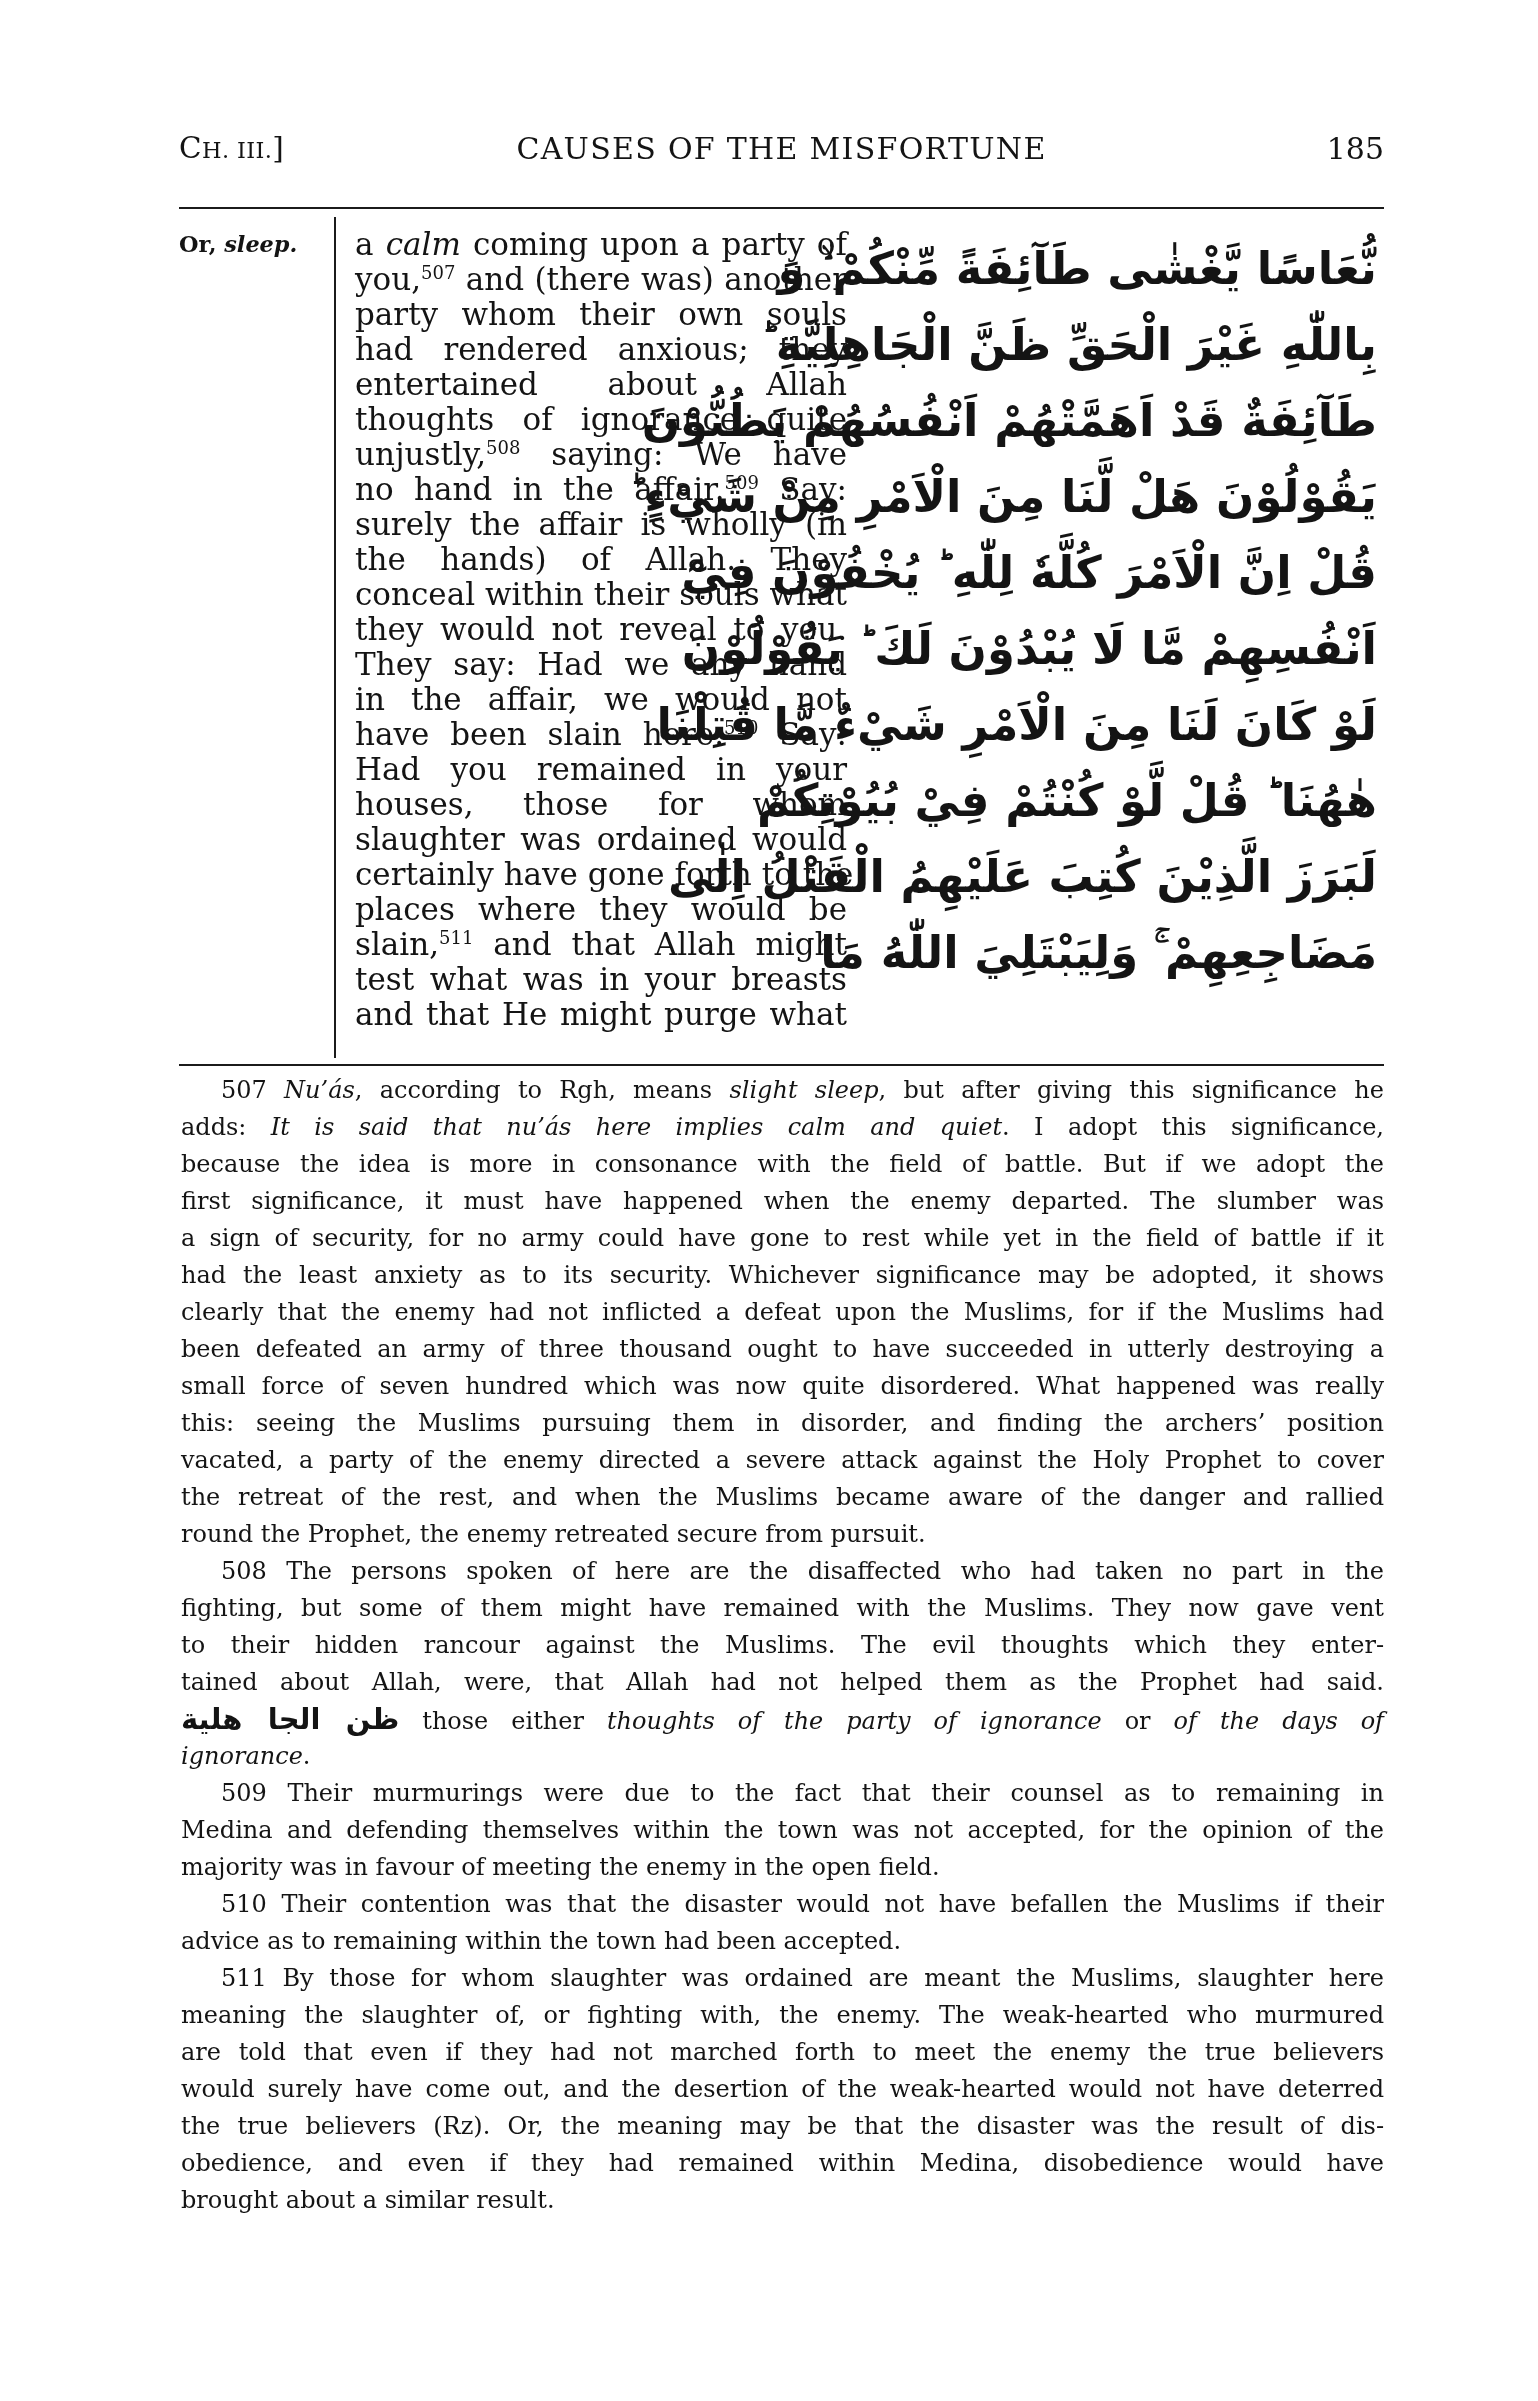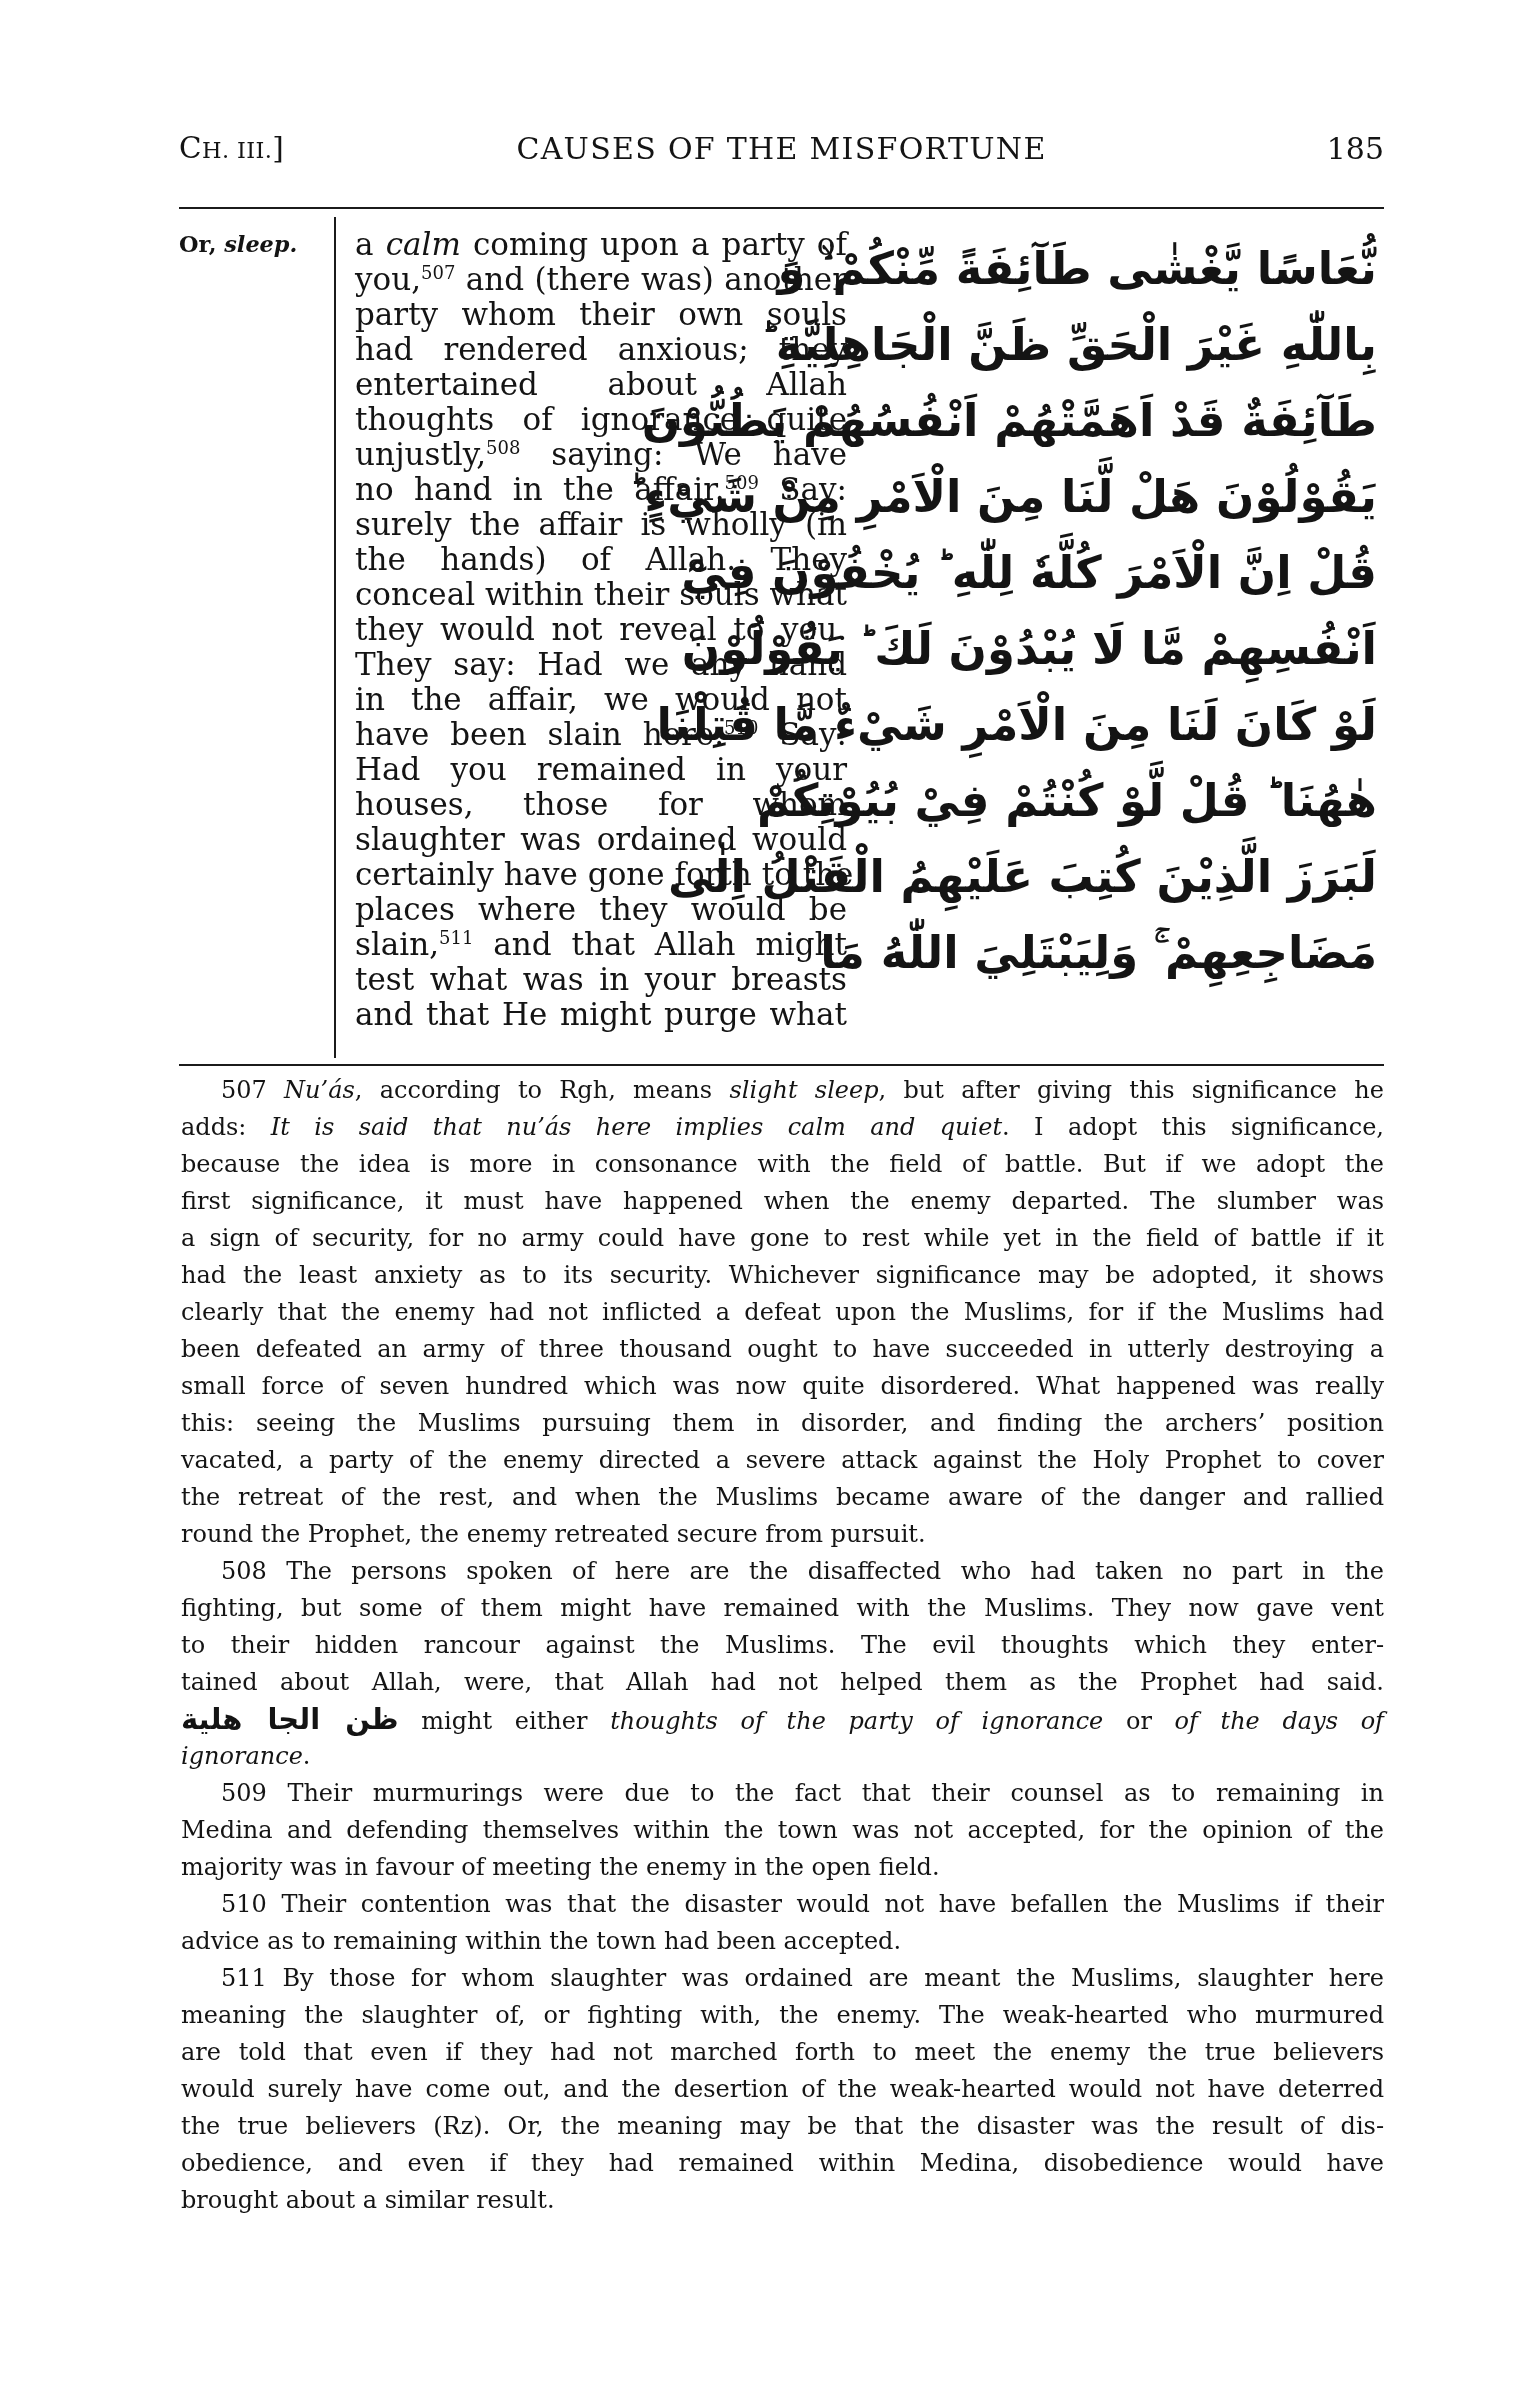--- a/index.html
+++ b/index.html
@@ -124,21 +124,21 @@
       <span class="fn-line"><span>been defeated an army of three thousand ought to have succeeded in utterly destroying a</span></span>
       <span class="fn-line"><span>small force of seven hundred which was now quite disordered. What happened was really</span></span>
       <span class="fn-line"><span>this: seeing the Muslims pursuing them in disorder, and finding the archers’ position</span></span>
       <span class="fn-line"><span>vacated, a party of the enemy directed a severe attack against the Holy Prophet to cover</span></span>
       <span class="fn-line"><span>the retreat of the rest, and when the Muslims became aware of the danger and rallied</span></span>
       <span class="fn-line last"><span>round the Prophet, the enemy retreated secure from pursuit.</span></span>
       <span class="fn-line indent"><span>508 The persons spoken of here are the disaffected who had taken no part in the</span></span>
       <span class="fn-line"><span>fighting, but some of them might have remained with the Muslims. They now gave vent</span></span>
       <span class="fn-line"><span>to their hidden rancour against the Muslims. The evil thoughts which they enter-</span></span>
       <span class="fn-line"><span>tained about Allah, were, that Allah had not helped them as the Prophet had said.</span></span>
-      <span class="fn-line"><span class="ar-inline">ظن الجا هلية</span><span> might either </span><i>thoughts of the party of ignorance</i><span> or </span><i>of the days of</i></span>
+      <span class="fn-line"><span class="ar-inline">ظن الجا هلية</span><span> those either </span><i>thoughts of the party of ignorance</i><span> or </span><i>of the days of</i></span>
       <span class="fn-line last"><i>ignorance</i><span>.</span></span>
       <span class="fn-line indent"><span>509 Their murmurings were due to the fact that their counsel as to remaining in</span></span>
       <span class="fn-line"><span>Medina and defending themselves within the town was not accepted, for the opinion of the</span></span>
       <span class="fn-line last"><span>majority was in favour of meeting the enemy in the open field.</span></span>
       <span class="fn-line indent"><span>510 Their contention was that the disaster would not have befallen the Muslims if their</span></span>
       <span class="fn-line last"><span>advice as to remaining within the town had been accepted.</span></span>
       <span class="fn-line indent"><span>511 By those for whom slaughter was ordained are meant the Muslims, slaughter here</span></span>
       <span class="fn-line"><span>meaning the slaughter of, or fighting with, the enemy. The weak-hearted who murmured</span></span>
       <span class="fn-line"><span>are told that even if they had not marched forth to meet the enemy the true believers</span></span>
       <span class="fn-line"><span>would surely have come out, and the desertion of the weak-hearted would not have deterred</span></span>

